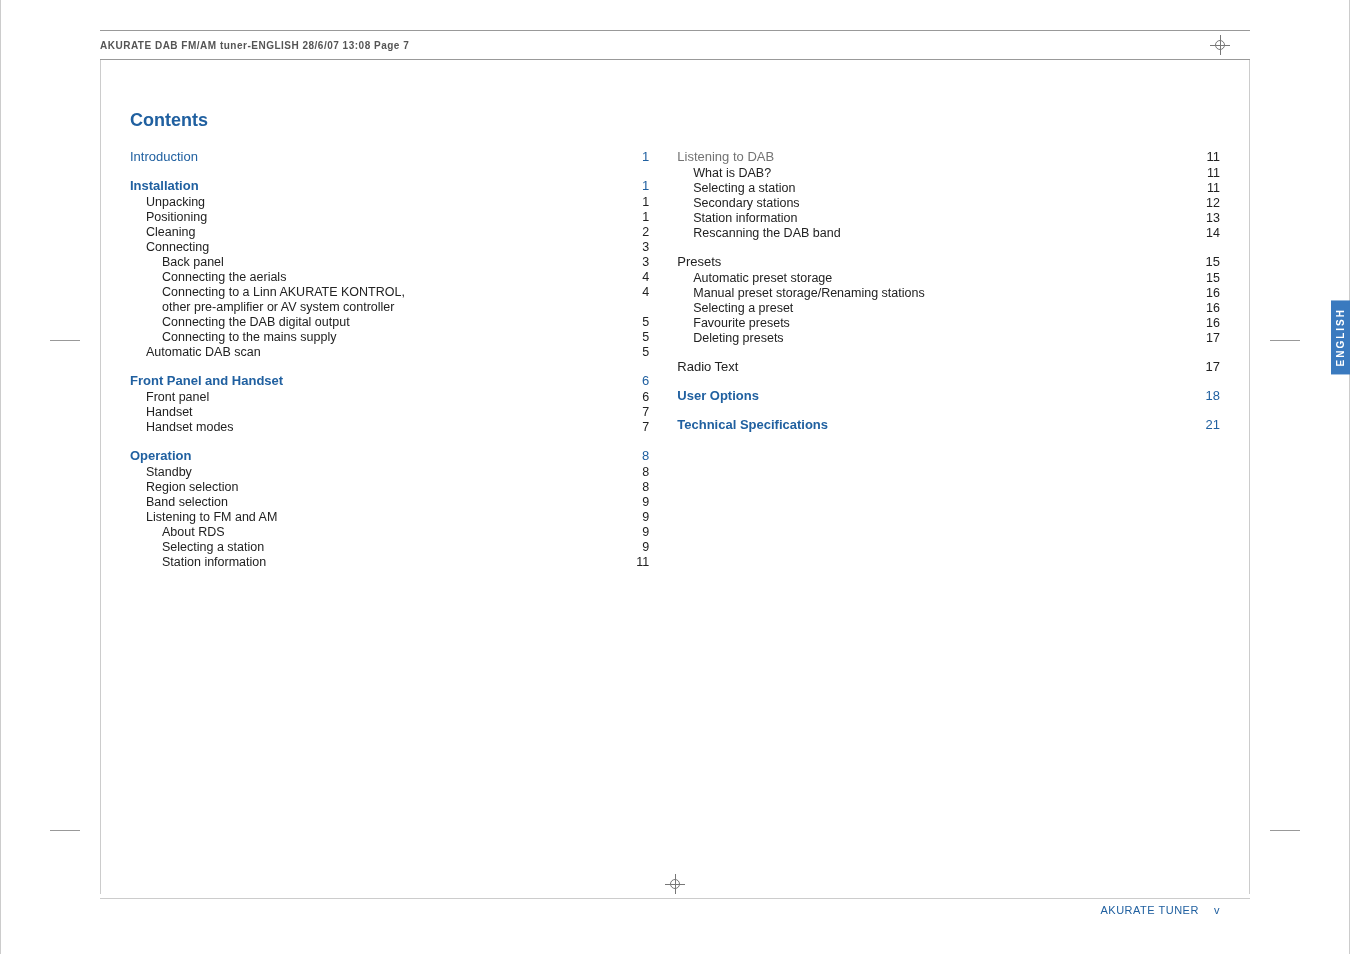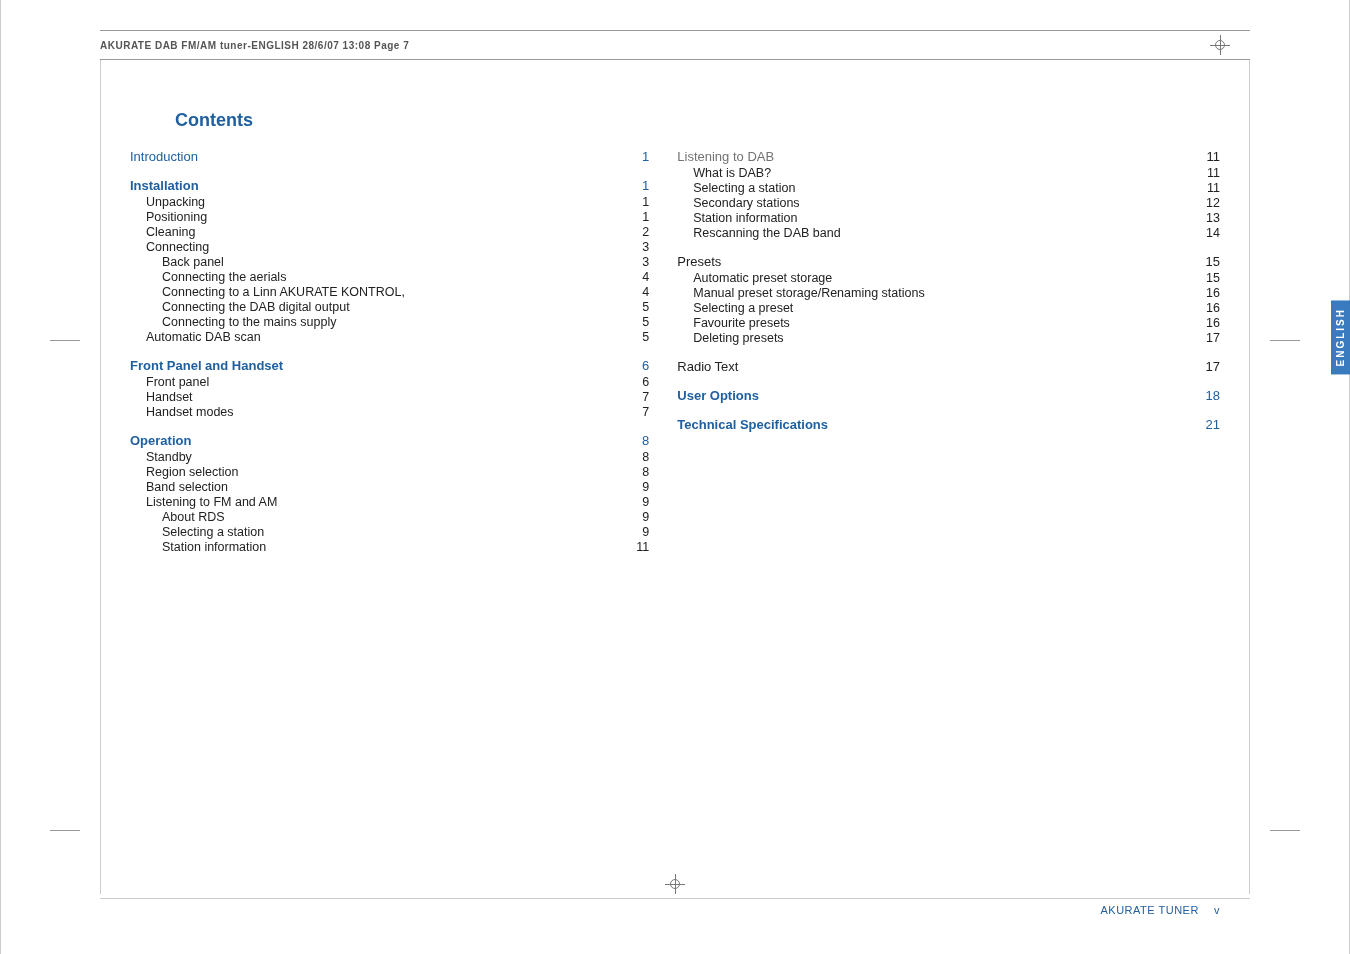--- a/index.html
+++ b/index.html
@@ -154,21 +154,20 @@
       right: 130px;
       bottom: 100px;
     }
 
     
     .contents-heading {
       font-size: 18px;
       font-weight: bold;
       color: #2060a0;
       margin-bottom: 18px;
-      margin-left: 45px;
     }
 
     
     .toc-layout {
       display: flex;
       gap: 8px;
     }
 
     .toc-left {
       width: 48%;
@@ -337,20 +336,24 @@
         </div>
         <div class="toc-sub-entry indent2">
           <span class="toc-sub-label">Connecting the aerials</span>
           <span class="toc-sub-page">4</span>
         </div>
         <div class="toc-sub-entry indent2">
           <span class="toc-sub-label">Connecting to a Linn AKURATE KONTROL,</span>
           <span class="toc-sub-page">4</span>
         </div>
         <div class="toc-sub-entry indent2">
+          <span class="toc-sub-label">other pre-amplifier or AV system controller</span>
+          <span class="toc-sub-page"></span>
+        </div>
+        <div class="toc-sub-entry indent2">
           <span class="toc-sub-label">Connecting the DAB digital output</span>
           <span class="toc-sub-page">5</span>
         </div>
         <div class="toc-sub-entry indent2">
           <span class="toc-sub-label">Connecting to the mains supply</span>
           <span class="toc-sub-page">5</span>
         </div>
         <div class="toc-sub-entry">
           <span class="toc-sub-label">Automatic DAB scan</span>
           <span class="toc-sub-page">5</span>

